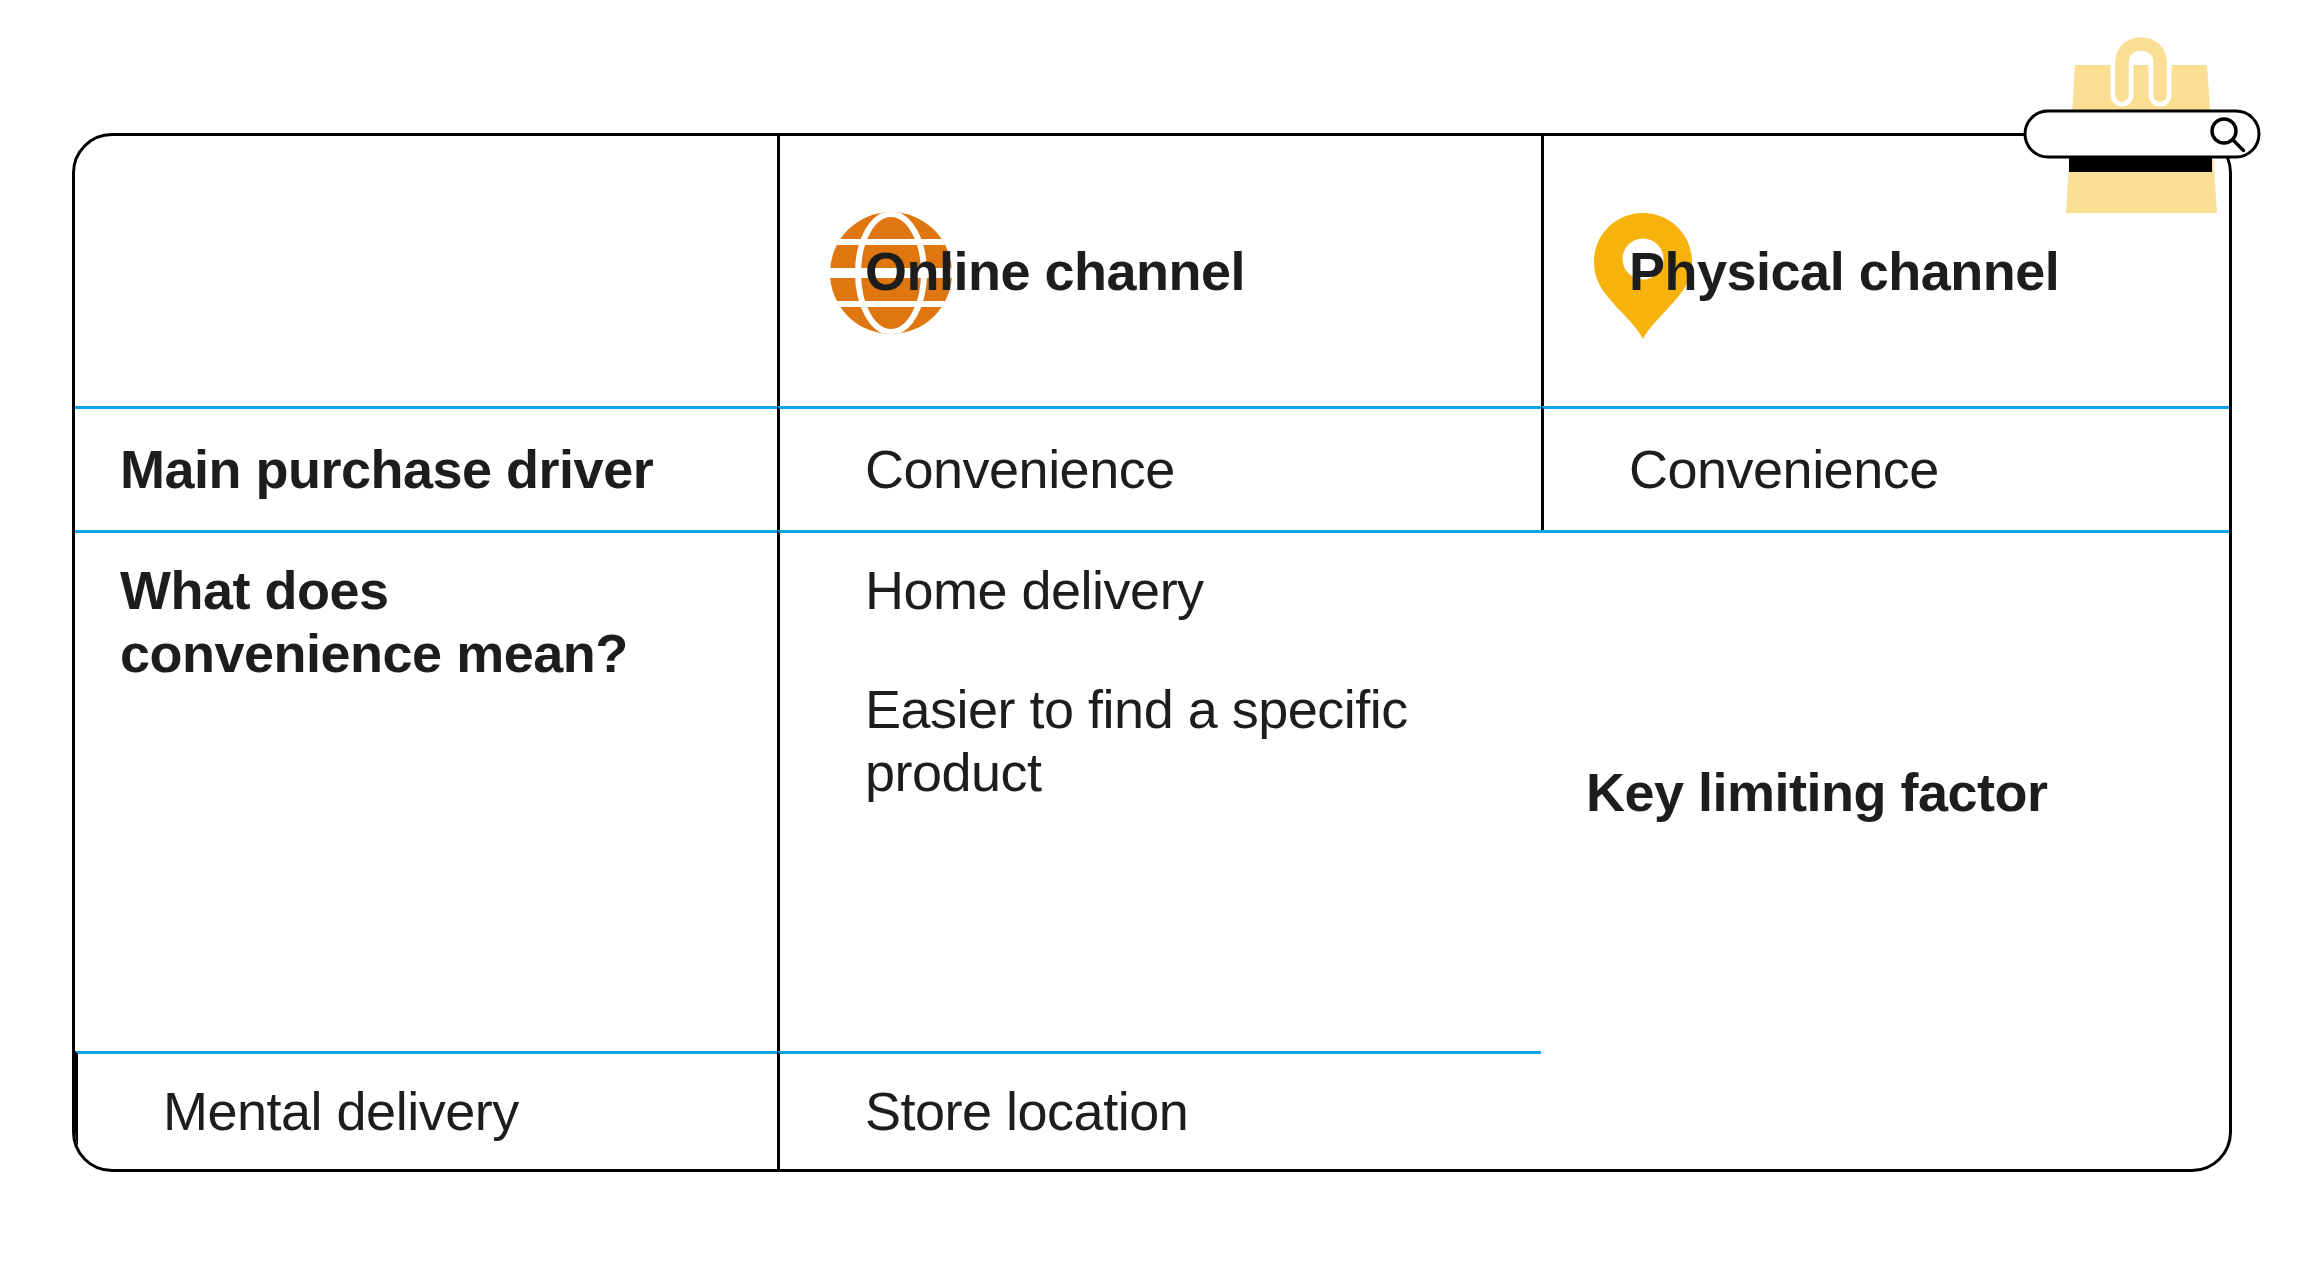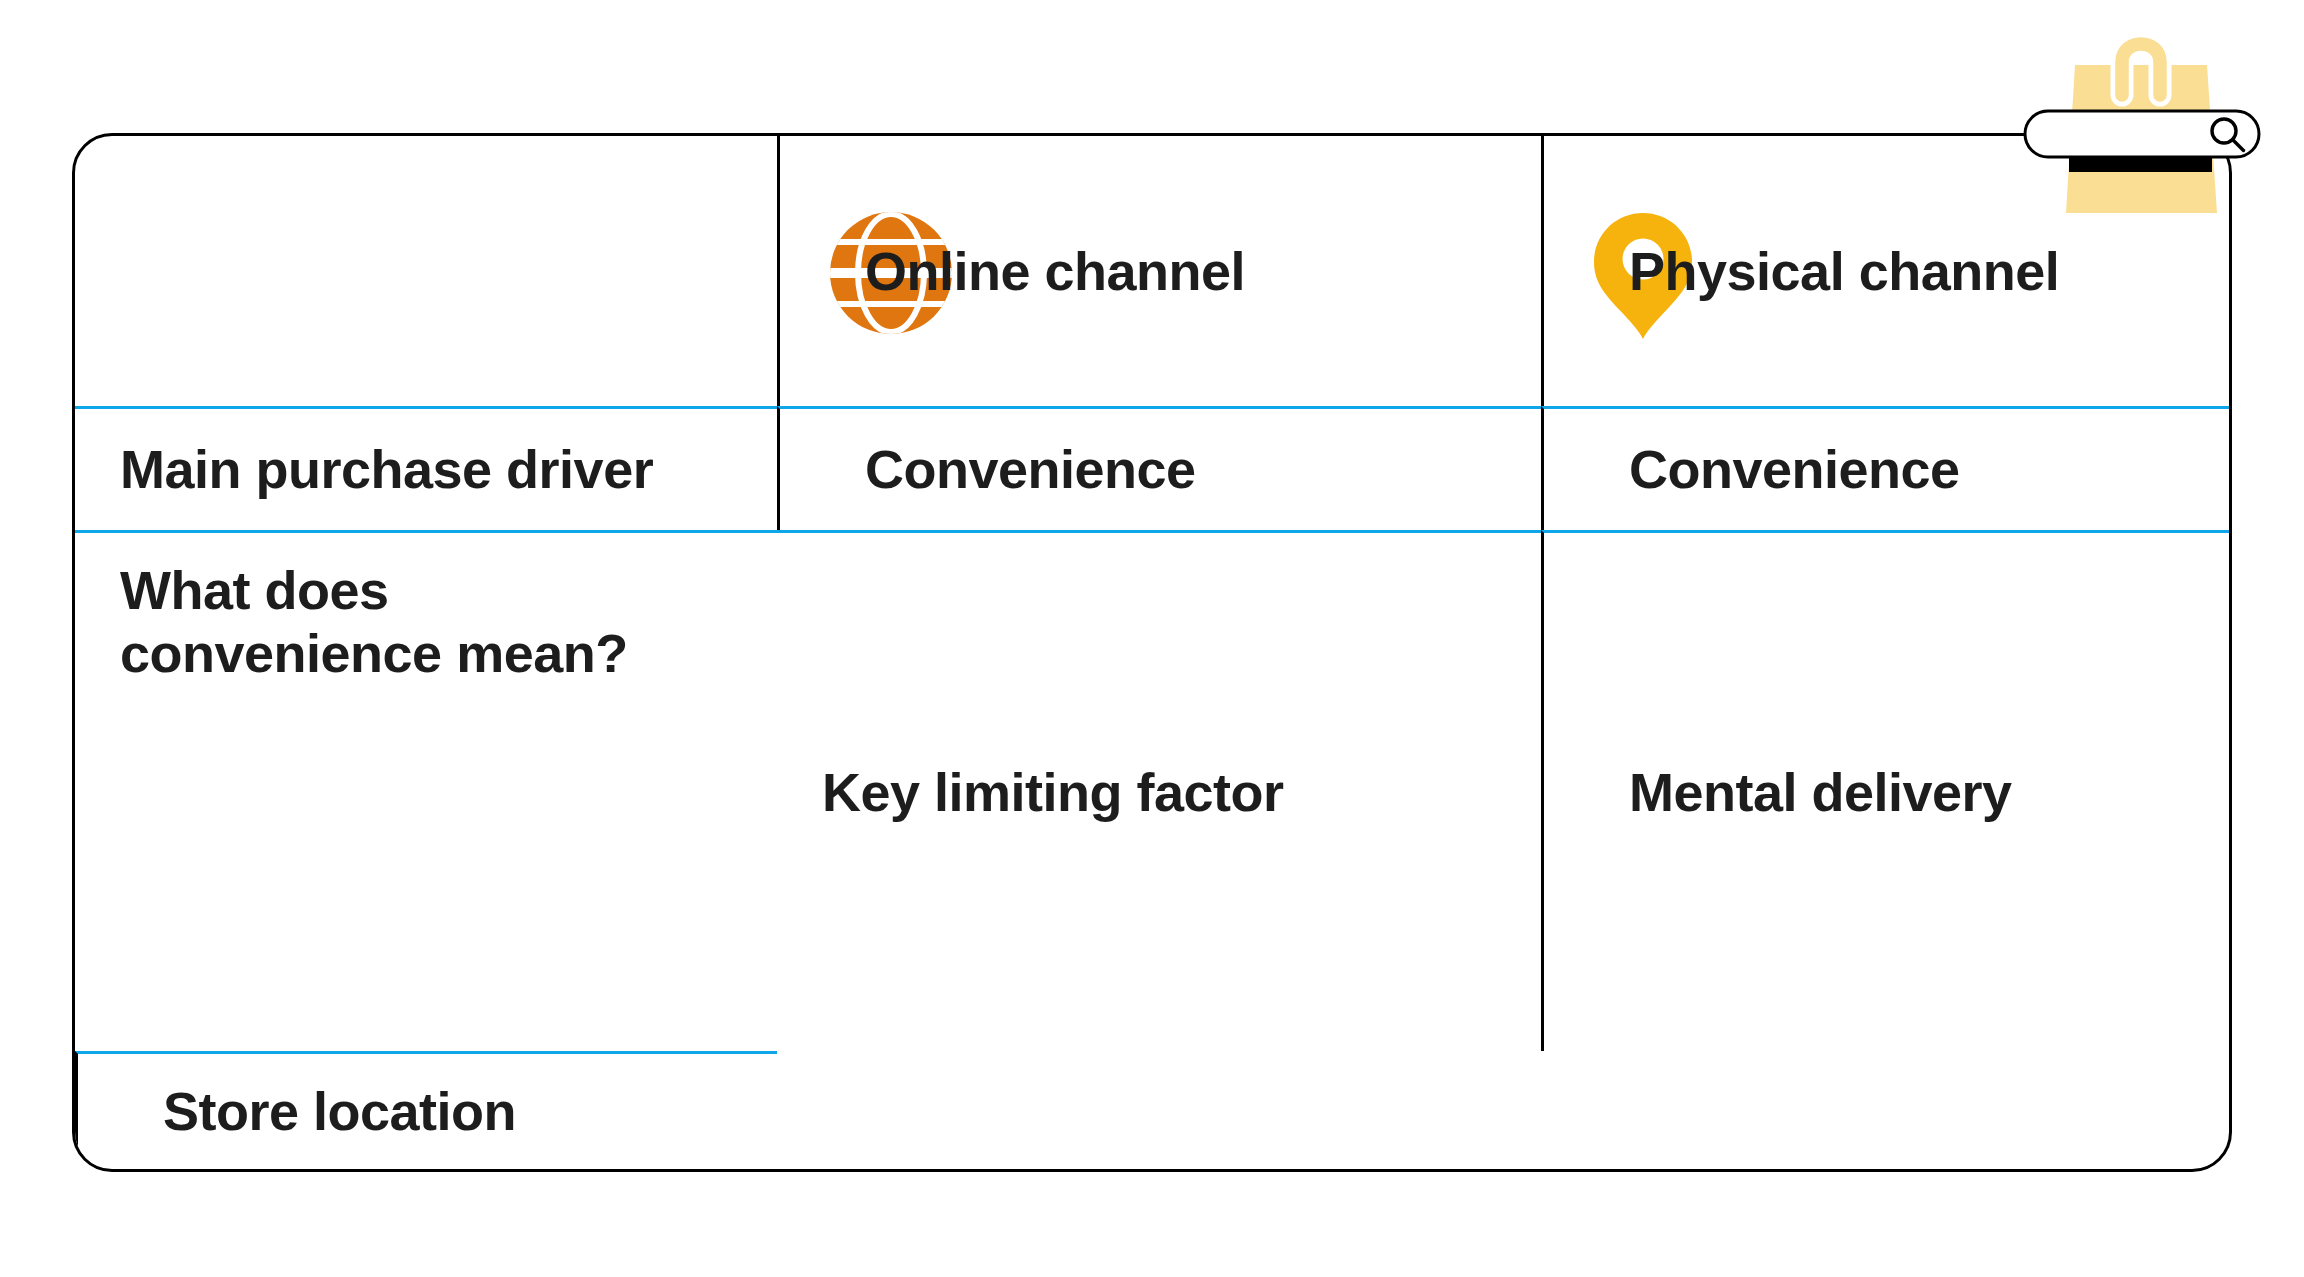--- a/index.html
+++ b/index.html
@@ -24,21 +24,21 @@
     display:grid;
     grid-template-columns:702px 764px 688px;
     grid-template-rows:270px 124px 521px 118px;
     overflow:hidden;
     z-index:1;
   }
   .cell{box-sizing:border-box;font-size:54px;line-height:63px;}
   .col-b{border-left:3px solid #000;}
   .row-b{border-top:3px solid #0ea5e9;}
   .lbl{font-weight:700;padding-left:45px;}
-  .data{font-weight:700;padding-left:85px;}
+  .data{font-weight:400;padding-left:85px;}
   .v-center{display:flex;align-items:center;}
   .v-top{padding-top:26px;}
   .para{white-space:pre-line;margin:0 0 56px 0;}
   .para:last-child{margin-bottom:0;}
 
   
   .hdr{position:relative;display:flex;align-items:center;}
   .hdr-title{position:relative;z-index:2;font-weight:700;font-size:54px;line-height:63px;}
   .hdr-icon{position:absolute;z-index:1;}
   .globe-pos{left:50px;top:76px;}
@@ -101,19 +101,24 @@
     </div>
 
     <div class="cell lbl row-b v-center">Main purchase driver</div>
     <div class="cell data col-b row-b v-center">Convenience</div>
     <div class="cell data col-b row-b v-center">Convenience</div>
 
     <div class="cell lbl row-b v-top">
       <div class="para">What does
 convenience mean?</div>
     </div>
+    <div class="cell data col-b row-b v-top">
+      <div class="para">Home delivery</div>
+      <div class="para">Easier to find a specific
+product</div>
+    </div>
 
     <div class="cell lbl row-b v-center">Key limiting factor</div>
     <div class="cell data col-b row-b v-center">Mental delivery</div>
     <div class="cell data col-b row-b v-center">Store location</div>
 
   </div>
 </div>
 
 </body></html>

